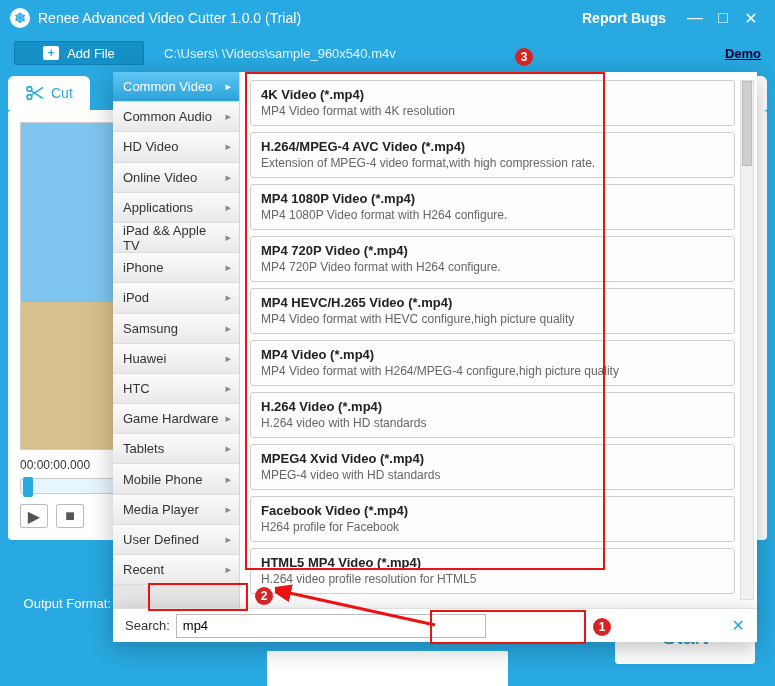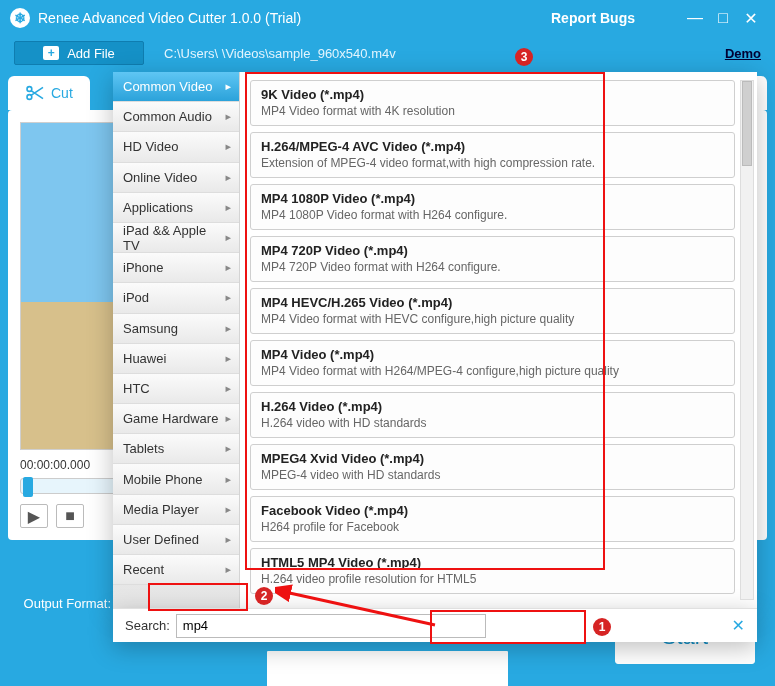--- a/index.html
+++ b/index.html
@@ -9,21 +9,21 @@
   .titlebar {
     height: 36px; background: #28a9e1; color: #fff; display: flex; align-items: center;
     padding: 0 10px; font-size: 14px;
   }
   .titlebar .logo {
     width: 20px; height: 20px; border-radius: 50%; background: #fff; color:#28a9e1;
     display:flex;align-items:center;justify-content:center;font-size:14px;font-weight:bold;margin-right:8px;
   }
   .titlebar .title { flex: 0 0 auto; }
   .titlebar .spacer { flex: 1; }
-  .titlebar .report { margin-right: 46px; font-weight: bold; cursor: pointer; }
+  .titlebar .report { margin-right: 15px; font-weight: bold; cursor: pointer; }
   .winbtn { width: 28px; text-align: center; font-size: 16px; cursor: pointer; }
 
   
   .toolbar {
     height: 34px; background: #28a9e1; display: flex; align-items: center; padding: 0 14px;
     font-size: 13px; color: #fff;
   }
   .addfile-btn {
     background: #1591c7; border: 1px solid #0f7db0; color: #fff; height: 24px; width: 130px;
     display: flex; align-items: center; justify-content: center; gap: 8px; font-size: 13px;
@@ -289,21 +289,21 @@
             <span class="chev">▸</span>
           </div>
           <div class="dd-cat">
             <span>Recent</span>
             <span class="chev">▸</span>
           </div>
         </div>
       <div class="dd-formats">
         <div class="dd-format-list" id="dd-format-list">
             <div class="dd-item">
-              <div class="fmt-title">9K Video (*.mp4)</div>
+              <div class="fmt-title">4K Video (*.mp4)</div>
               <div class="fmt-desc">MP4 Video format with 4K resolution</div>
             </div>
             <div class="dd-item">
               <div class="fmt-title">H.264/MPEG-4 AVC Video (*.mp4)</div>
               <div class="fmt-desc">Extension of MPEG-4 video format,with high compression rate.</div>
             </div>
             <div class="dd-item">
               <div class="fmt-title">MP4 1080P Video (*.mp4)</div>
               <div class="fmt-desc">MP4 1080P Video format with H264 configure.</div>
             </div>

